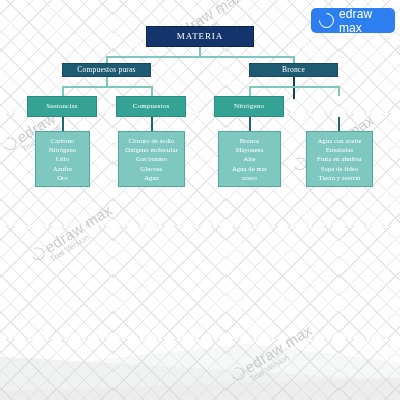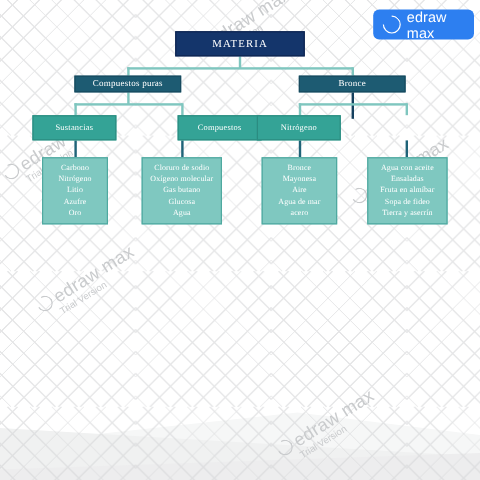--- a/index.html
+++ b/index.html
@@ -242,21 +242,21 @@
   <div class="node node-l2" style="left:62px; top:63px; width:89px; height:14px;">
     <span>Compuestos puras</span>
   </div>
   <div class="node node-l2" style="left:249px; top:63px; width:89px; height:14px;">
     <span>Bronce</span>
   </div>
 
   <div class="node node-l3" style="left:27px; top:96px; width:70px; height:21px;">
     <span>Sustancias</span>
   </div>
-  <div class="node node-l3" style="left:116px; top:96px; width:70px; height:21px;margin-left:32px;">
+  <div class="node node-l3" style="left:116px; top:96px; width:70px; height:21px;">
     <span>Compuestos</span>
   </div>
   <div class="node node-l3" style="left:214px; top:96px; width:70px; height:21px;">
     <span>Nitrógeno</span>
   </div>
 
   <div class="node node-leaf" style="left:35px; top:131px; width:55px; height:56px;">
     <div class="leaf-lines">
         <div>Carbono</div>
         <div>Nitrógeno</div>

